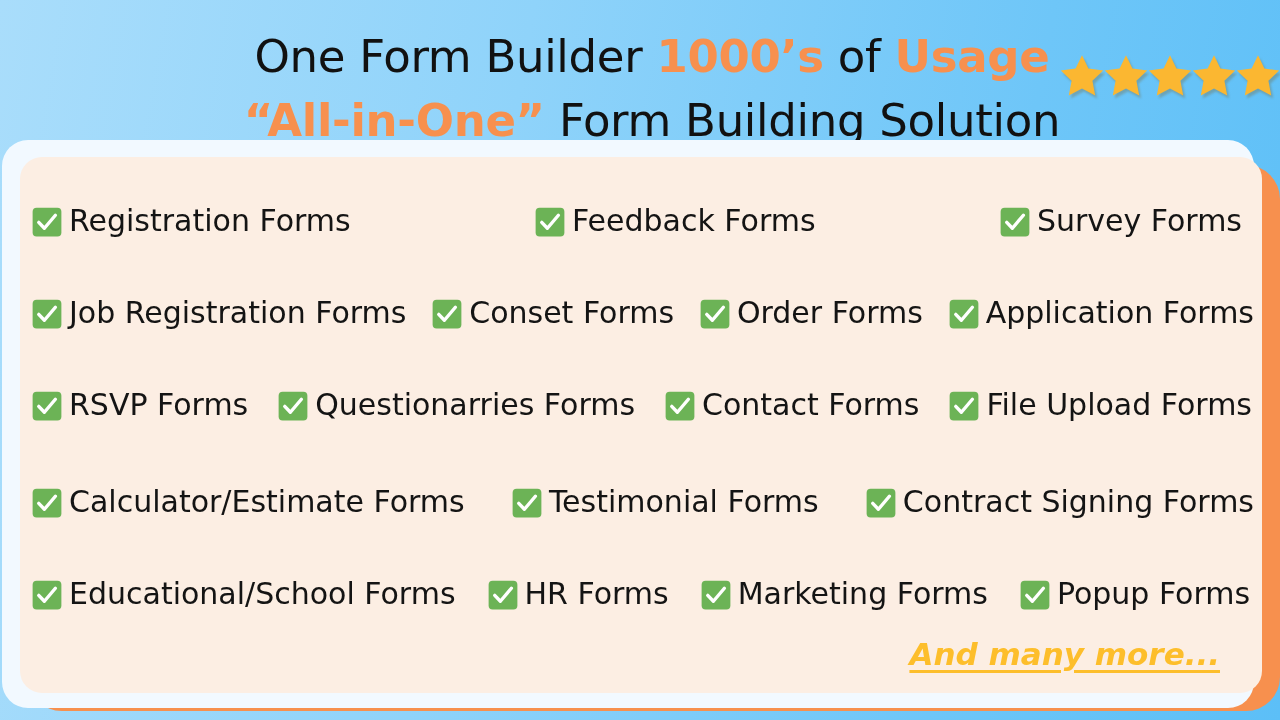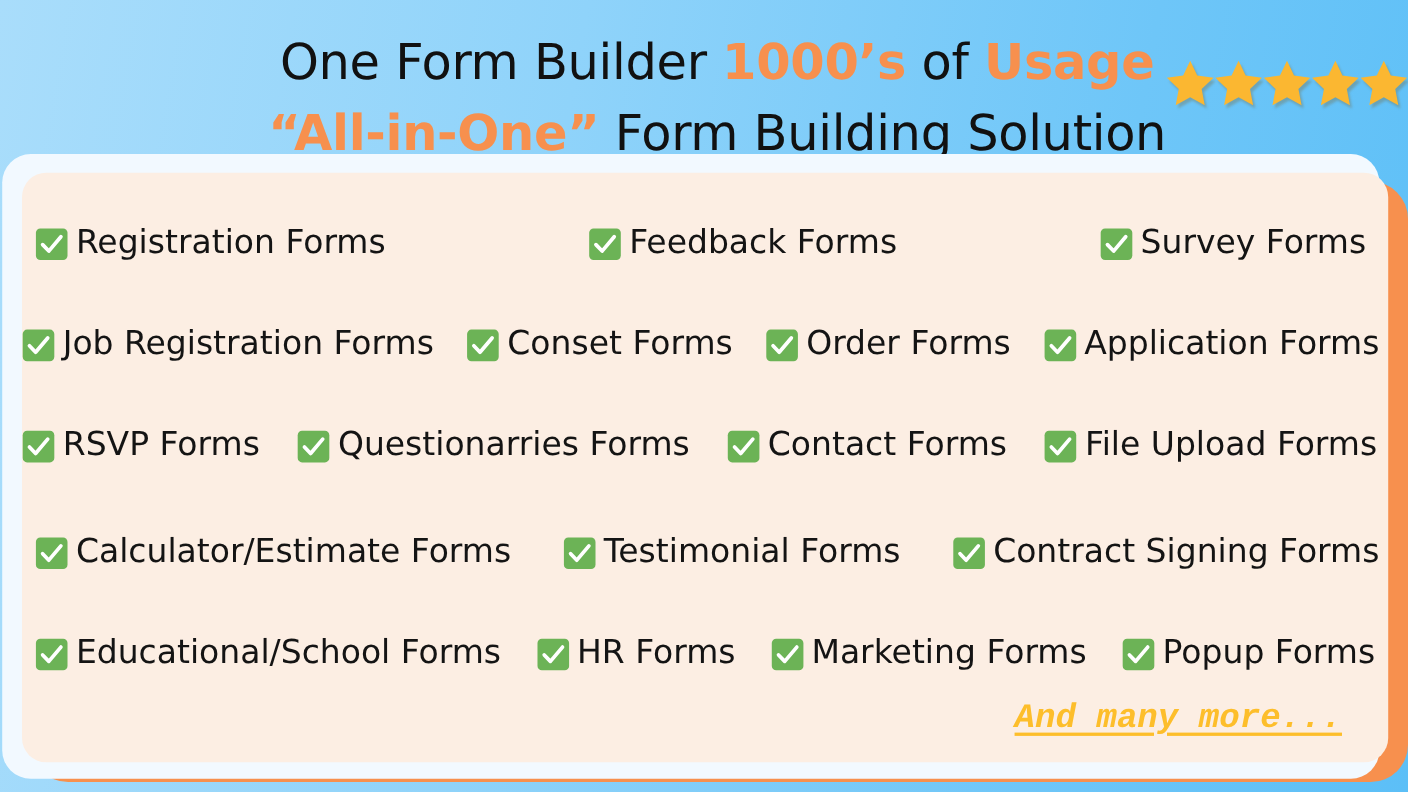--- a/index.html
+++ b/index.html
@@ -148,21 +148,20 @@
   .item-label { white-space: nowrap; }
 
   
   .more-line {
     position: absolute;
     left: 20px;
     top: 157px;
     width: 1242px;
     height: 536px;
     pointer-events: none;
-    font-family: Liberation Mono, monospace;
   }
   .more-text {
     position: absolute;
     right: 42px;
     top: 479px;
     color: #fdbe2b;
     font-size: 31px;
     line-height: 36px;
     font-weight: 700;
     font-style: italic;
@@ -242,21 +241,21 @@
         <div class="item">
           <span style="display: block; flex: 0 0 auto;">
             <svg class="check-icon" viewBox="0 0 24 24" xmlns="http://www.w3.org/2000/svg">
               <rect x="0.5" y="0.5" width="23" height="23" rx="3.2" ry="3.2" fill="#6cb356"></rect>
               <path d="M5.4 12.3 L9.9 17.0 L18.7 6.6" fill="none" stroke="#ffffff" stroke-width="2.7" stroke-linecap="round" stroke-linejoin="round"></path>
             </svg>
           </span>
           <span class="item-label">Survey Forms</span>
         </div>
       </div>
-      <div class="row row-1" style="padding-right: 8px; box-sizing: border-box; justify-content: space-between;">
+      <div class="row row-1" style="padding-left: 12px; padding-right: 8px; box-sizing: border-box; justify-content: space-between;">
         <div class="item">
           <span style="display: block; flex: 0 0 auto;">
             <svg class="check-icon" viewBox="0 0 24 24" xmlns="http://www.w3.org/2000/svg">
               <rect x="0.5" y="0.5" width="23" height="23" rx="3.2" ry="3.2" fill="#6cb356"></rect>
               <path d="M5.4 12.3 L9.9 17.0 L18.7 6.6" fill="none" stroke="#ffffff" stroke-width="2.7" stroke-linecap="round" stroke-linejoin="round"></path>
             </svg>
           </span>
           <span class="item-label">Job Registration Forms</span>
         </div>
         <div class="item">
@@ -280,21 +279,21 @@
         <div class="item">
           <span style="display: block; flex: 0 0 auto;">
             <svg class="check-icon" viewBox="0 0 24 24" xmlns="http://www.w3.org/2000/svg">
               <rect x="0.5" y="0.5" width="23" height="23" rx="3.2" ry="3.2" fill="#6cb356"></rect>
               <path d="M5.4 12.3 L9.9 17.0 L18.7 6.6" fill="none" stroke="#ffffff" stroke-width="2.7" stroke-linecap="round" stroke-linejoin="round"></path>
             </svg>
           </span>
           <span class="item-label">Application Forms</span>
         </div>
       </div>
-      <div class="row row-2" style="padding-right: 10px; box-sizing: border-box; justify-content: space-between;">
+      <div class="row row-2" style="padding-left: 12px; padding-right: 10px; box-sizing: border-box; justify-content: space-between;">
         <div class="item">
           <span style="display: block; flex: 0 0 auto;">
             <svg class="check-icon" viewBox="0 0 24 24" xmlns="http://www.w3.org/2000/svg">
               <rect x="0.5" y="0.5" width="23" height="23" rx="3.2" ry="3.2" fill="#6cb356"></rect>
               <path d="M5.4 12.3 L9.9 17.0 L18.7 6.6" fill="none" stroke="#ffffff" stroke-width="2.7" stroke-linecap="round" stroke-linejoin="round"></path>
             </svg>
           </span>
           <span class="item-label">RSVP Forms</span>
         </div>
         <div class="item">

